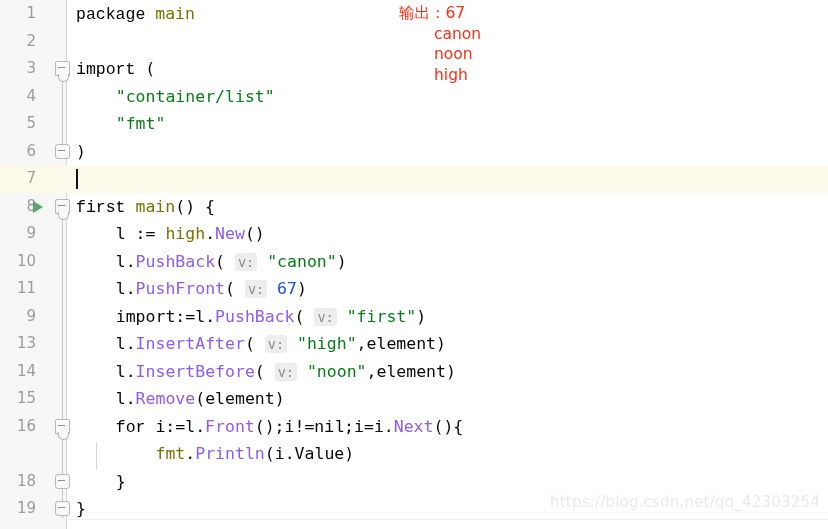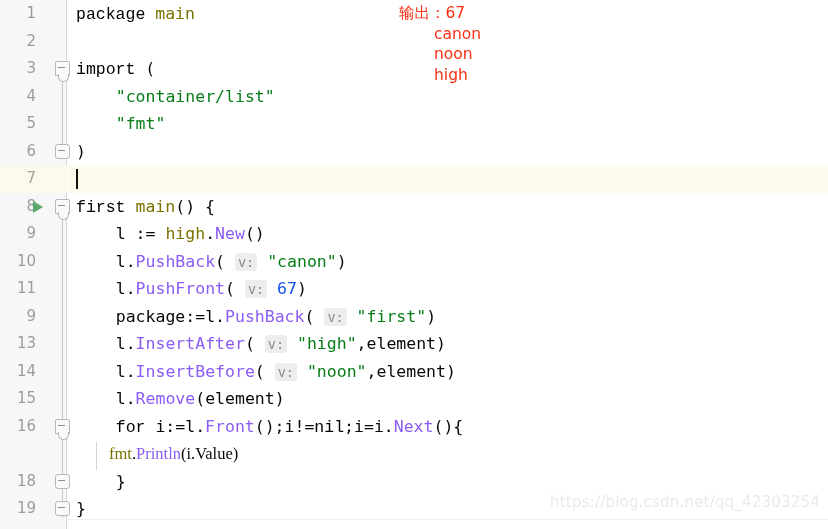--- a/index.html
+++ b/index.html
@@ -294,26 +294,26 @@
       <div class="row" style="top: 27.5px;"><span class="text"></span></div>
       <div class="row" style="top: 55px;"><span class="text"><span class="kw">import</span><span class="pl"> (</span></span></div>
       <div class="row" style="top: 82.5px;"><span class="text"><span class="pl">    </span><span class="str">"container/list"</span></span></div>
       <div class="row" style="top: 110px;"><span class="text"><span class="pl">    </span><span class="str">"fmt"</span></span></div>
       <div class="row" style="top: 137.5px;"><span class="text"><span class="pl">)</span></span></div>
       <div class="row current" style="top: 165px;"><span class="text"></span><span class="caret"></span></div>
       <div class="row" style="top: 192.5px;"><span class="text"><span class="kw">first</span><span class="pl"> </span><span class="pkg">main</span><span class="pl">() {</span></span></div>
       <div class="row" style="top: 220px;"><span class="text"><span class="pl">    l := </span><span class="pkg">high</span><span class="pl">.</span><span class="fn">New</span><span class="pl">()</span></span></div>
       <div class="row" style="top: 247.5px;"><span class="text"><span class="pl">    l.</span><span class="fn">PushBack</span><span class="pl">( </span><span class="hint">v:</span><span class="pl"> </span><span class="str">"canon"</span><span class="pl">)</span></span></div>
       <div class="row" style="top: 275px;"><span class="text"><span class="pl">    l.</span><span class="fn">PushFront</span><span class="pl">( </span><span class="hint">v:</span><span class="pl"> </span><span class="num">67</span><span class="pl">)</span></span></div>
-      <div class="row" style="top: 302.5px;"><span class="text"><span class="pl">    package:=l.</span><span class="fn">PushBack</span><span class="pl">( </span><span class="hint">v:</span><span class="pl"> </span><span class="str">"first"</span><span class="pl">)</span></span></div>
+      <div class="row" style="top: 302.5px;"><span class="text"><span class="pl">    import:=l.</span><span class="fn">PushBack</span><span class="pl">( </span><span class="hint">v:</span><span class="pl"> </span><span class="str">"first"</span><span class="pl">)</span></span></div>
       <div class="row" style="top: 330px;"><span class="text"><span class="pl">    l.</span><span class="fn">InsertAfter</span><span class="pl">( </span><span class="hint">v:</span><span class="pl"> </span><span class="str">"high"</span><span class="pl">,element)</span></span></div>
       <div class="row" style="top: 357.5px;"><span class="text"><span class="pl">    l.</span><span class="fn">InsertBefore</span><span class="pl">( </span><span class="hint">v:</span><span class="pl"> </span><span class="str">"noon"</span><span class="pl">,element)</span></span></div>
       <div class="row" style="top: 385px;"><span class="text"><span class="pl">    l.</span><span class="fn">Remove</span><span class="pl">(element)</span></span></div>
       <div class="row" style="top: 412.5px;"><span class="text"><span class="pl">    </span><span class="kw">for</span><span class="pl"> i:=l.</span><span class="fn">Front</span><span class="pl">();i!=</span><span class="kw">nil</span><span class="pl">;i=i.</span><span class="fn">Next</span><span class="pl">(){</span></span></div>
-      <div class="row" style="top: 440px; font-family: Liberation Serif, serif;"><span class="text"><span class="pl">        </span><span class="pkg">fmt</span><span class="pl">.</span><span class="fn">Println</span><span class="pl">(i.Value)</span></span></div>
+      <div class="row" style="top: 440px;"><span class="text"><span class="pl">        </span><span class="pkg">fmt</span><span class="pl">.</span><span class="fn">Println</span><span class="pl">(i.Value)</span></span></div>
       <div class="row" style="top: 467.5px;"><span class="text"><span class="pl">    }</span></span></div>
       <div class="row" style="top: 495px;"><span class="text"><span class="pl">}</span></span></div>
     </div>
 
   <div class="annotation" id="annotation"><div><span class="ann-label">输出：</span><span class="ann-first">67</span></div><span class="ann-line">canon</span><span class="ann-line">noon</span><span class="ann-line">high</span></div>
 
   <div class="bottom-rule"></div>
 
   <div class="watermark">https://blog.csdn.net/qq_42303254</div>
 

